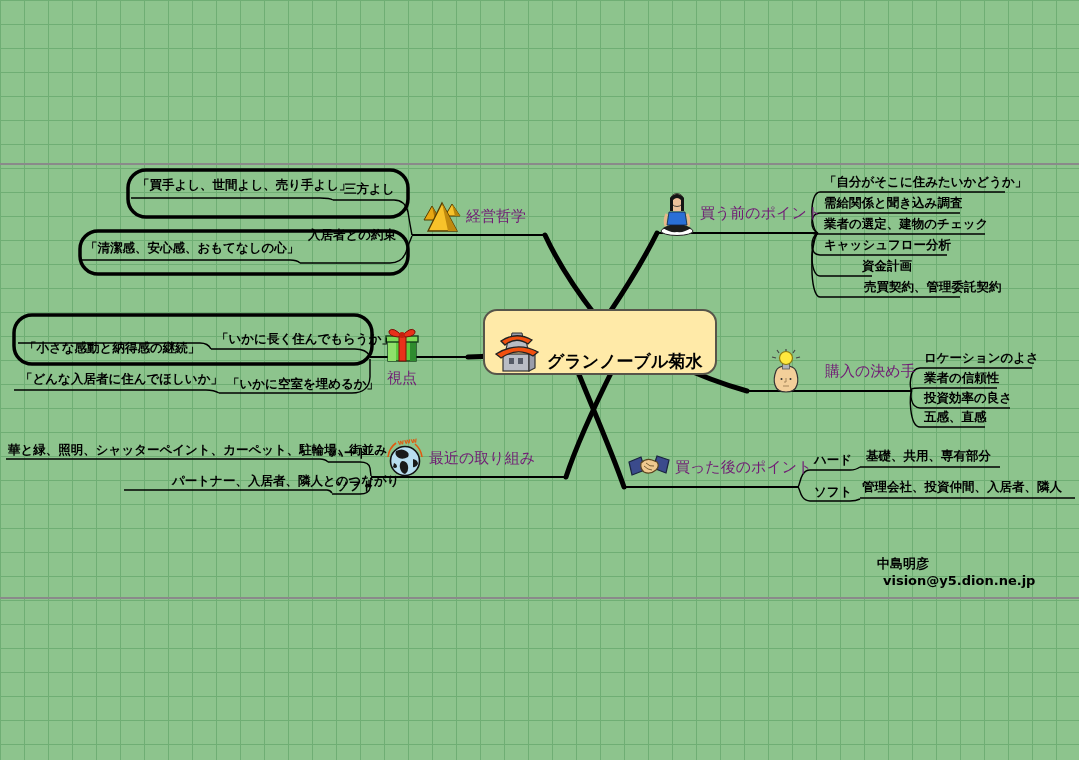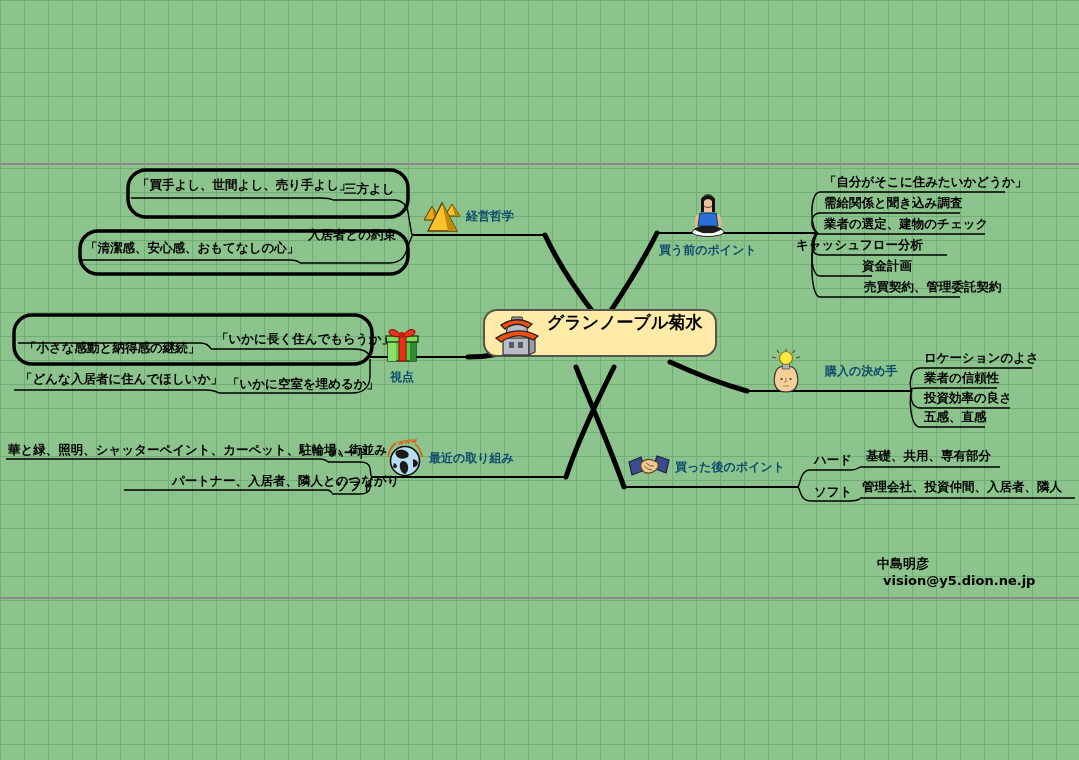--- a/index.html
+++ b/index.html
@@ -13,25 +13,25 @@
     background-size:24px 24px;
   }
   .doc-bounds{
     position:absolute;left:-3px;top:163px;width:1090px;height:432px;
     border:2px solid #8a8a8a;pointer-events:none;
   }
   svg.edges{position:absolute;left:0;top:0;pointer-events:none;}
   .node{position:absolute;white-space:nowrap;color:#000;font-weight:bold;}
   .sub{font-size:12.5px;line-height:1.25;}
   .grp{position:absolute;display:flex;align-items:center;gap:5px;white-space:nowrap;}
-  .grp .lbl{font-size:12px;font-weight:bold;color:#0c4a6e;}
+  .grp .lbl{font-size:15px;font-weight:normal;color:#701a75;}
   .center-node{
-    position:absolute;left:483px;top:309px;width:234px;height:48px;
+    position:absolute;left:483px;top:309px;width:234px;height:66px;
     background:#ffeaa8;border:2px solid #57554a;border-radius:14px;
-    box-sizing:border-box;display:flex;align-items:flex-start;gap:7px;padding-left:9px;
+    box-sizing:border-box;display:flex;align-items:flex-end;gap:7px;padding-left:9px;
   }
   .center-node .lbl{font-size:17px;font-weight:bold;color:#000;}
   .author{position:absolute;font-size:13px;font-weight:bold;color:#000;white-space:nowrap;}
   svg.icon{flex:0 0 auto;display:block;}
 </style>
 </head>
 <body>
 
 <div class="doc-bounds"></div>
 
@@ -130,21 +130,21 @@
     <polygon points="3,21 11,7 19,21" fill="#e8a713" stroke="#553c00" stroke-width="1"></polygon>
     <polygon points="11,7 19,21 14,21" fill="#a87407"></polygon>
     <polygon points="24,17 31,5 39,17" fill="#f7c22a" stroke="#553c00" stroke-width="1"></polygon>
     <polygon points="31,5 39,17 34,17" fill="#b8860b"></polygon>
     <polygon points="7,32 21,4 36,32" fill="#f7c22a" stroke="#553c00" stroke-width="1.3"></polygon>
     <polygon points="21,4 36,32 27,32" fill="#c08a0e"></polygon>
   </svg>
   <span class="lbl">経営哲学</span>
 </div>
 
-<div class="grp" style="left:659px;top:191px;height:44px;flex-direction:column;">
+<div class="grp" style="left:659px;top:191px;height:44px;">
   <svg class="icon" width="36" height="46" viewBox="0 0 36 46">
     <ellipse cx="18" cy="41" rx="16" ry="4.5" fill="#fff" stroke="#222" stroke-width="1"></ellipse>
     <path d="M4,38 Q18,30 32,38 Q25,43 18,42 Q11,43 4,38 Z" fill="#1c1c1c"></path>
     <path d="M8,24 Q5,30 7,36" stroke="#e8b88a" stroke-width="3" fill="none"></path>
     <path d="M28,24 Q31,30 29,36" stroke="#e8b88a" stroke-width="3" fill="none"></path>
     <path d="M10,22 h16 l2,13 h-20 Z" fill="#2a6fd6" stroke="#112244" stroke-width="0.8"></path>
     <rect x="14" y="15" width="8" height="6" fill="#eec09a"></rect>
     <circle cx="18" cy="10" r="6.5" fill="#eec09a" stroke="#222" stroke-width="0.8"></circle>
     <path d="M11,8 Q18,0 25,8 L25,21 L22,21 L22,10 Q18,6 14,10 L14,21 L11,21 Z" fill="#141414"></path>
   </svg>
@@ -209,21 +209,21 @@
 </div>
 
 <div class="node sub" style="left:137px;top:177px;">「買手よし、世間よし、売り手よし」</div>
 <div class="node sub" style="left:344px;top:181px;">三方よし</div>
 <div class="node sub" style="left:85px;top:240px;">「清潔感、安心感、おもてなしの心」</div>
 <div class="node sub" style="left:308px;top:227px;">入居者との約束</div>
 
 <div class="node sub" style="left:824px;top:174px;">「自分がそこに住みたいかどうか」</div>
 <div class="node sub" style="left:824px;top:195px;">需給関係と聞き込み調査</div>
 <div class="node sub" style="left:824px;top:216px;">業者の選定、建物のチェック</div>
-<div class="node sub" style="left:796px;top:237px;">キャッシュフロー分析</div>
+<div class="node sub" style="left:824px;top:237px;">キャッシュフロー分析</div>
 <div class="node sub" style="left:824px;top:258px;margin-left:38px;">資金計画</div>
 <div class="node sub" style="left:864px;top:279px;">売買契約、管理委託契約</div>
 
 <div class="node sub" style="left:24px;top:340px;">「小さな感動と納得感の継続」</div>
 <div class="node sub" style="left:216px;top:331px;">「いかに長く住んでもらうか」</div>
 <div class="node sub" style="left:20px;top:371px;">「どんな入居者に住んでほしいか」</div>
 <div class="node sub" style="left:227px;top:376px;">「いかに空室を埋めるか」</div>
 
 <div class="node sub" style="left:924px;top:350px;">ロケーションのよさ</div>
 <div class="node sub" style="left:924px;top:370px;">業者の信頼性</div>

